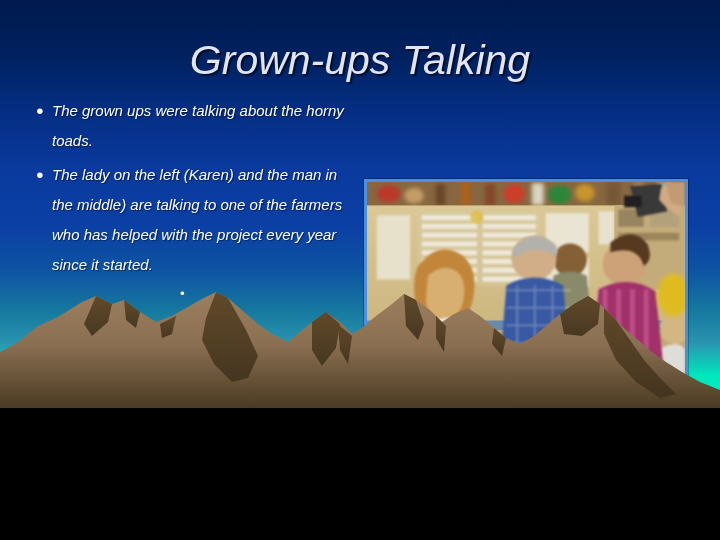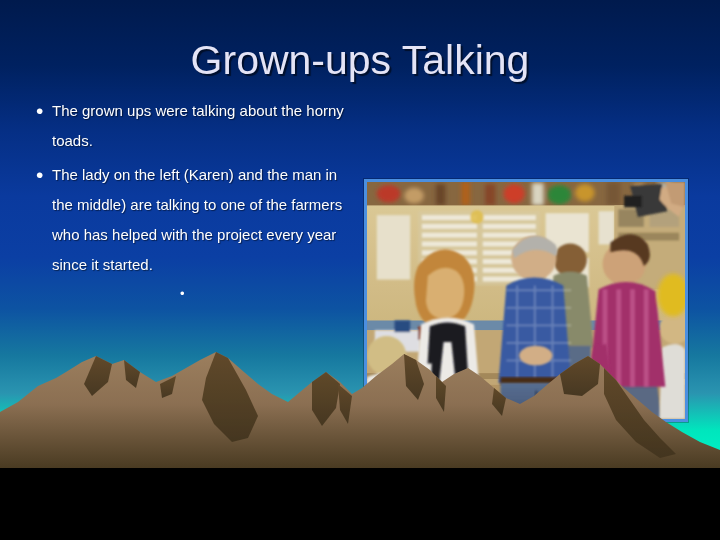--- a/index.html
+++ b/index.html
@@ -3,34 +3,35 @@
 <meta charset="utf-8">
 <style>
   html, body {
     margin: 0;
     padding: 0;
     background: #000;
   }
   #slide {
     position: relative;
     width: 720px;
-    height: 468px;
+    height: 408px;
     overflow: hidden;
     font-family: "Liberation Sans", sans-serif;
     background: linear-gradient(to bottom,
         #001a4d 0%,
         #002160 14%,
         #052f85 28%,
         #0a3a9e 42%,
         #0b3fa4 55%,
         #0d53a2 66%,
         #16789f 76%,
         #2a94b0 84%,
         #00e6bd 92%,
         #00f5c8 100%);
+    font-style: italic;
   }
 
   
   #scenery {
     position: absolute;
     left: 0;
     bottom: 0;
     width: 720px;
     height: 130px;
     display: block;

